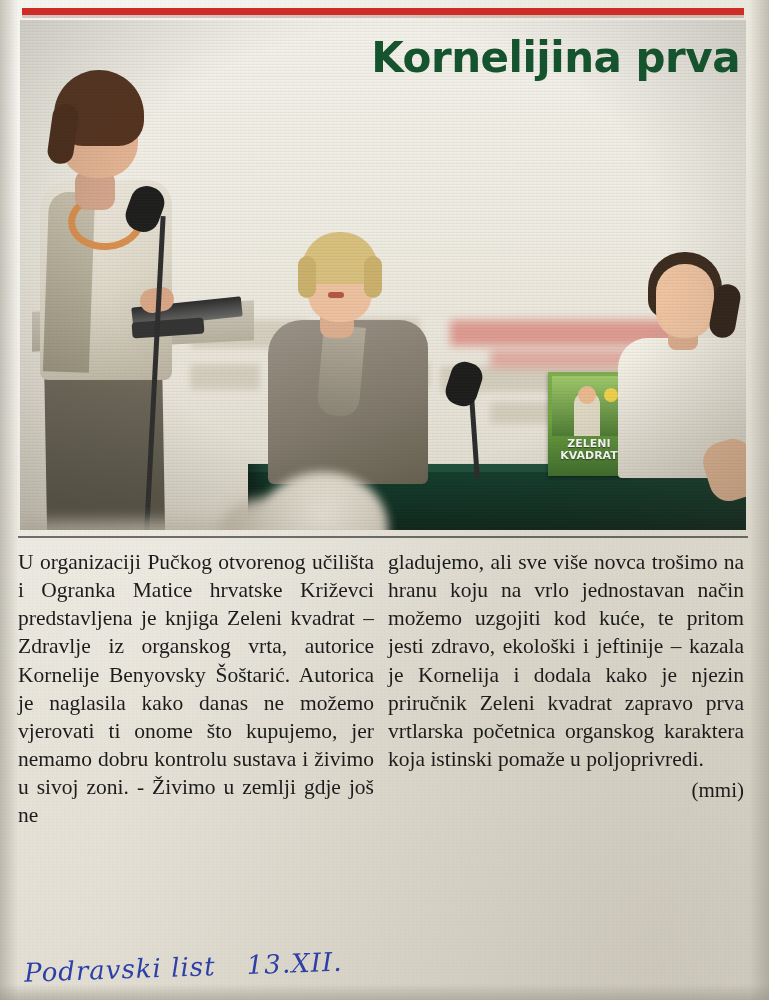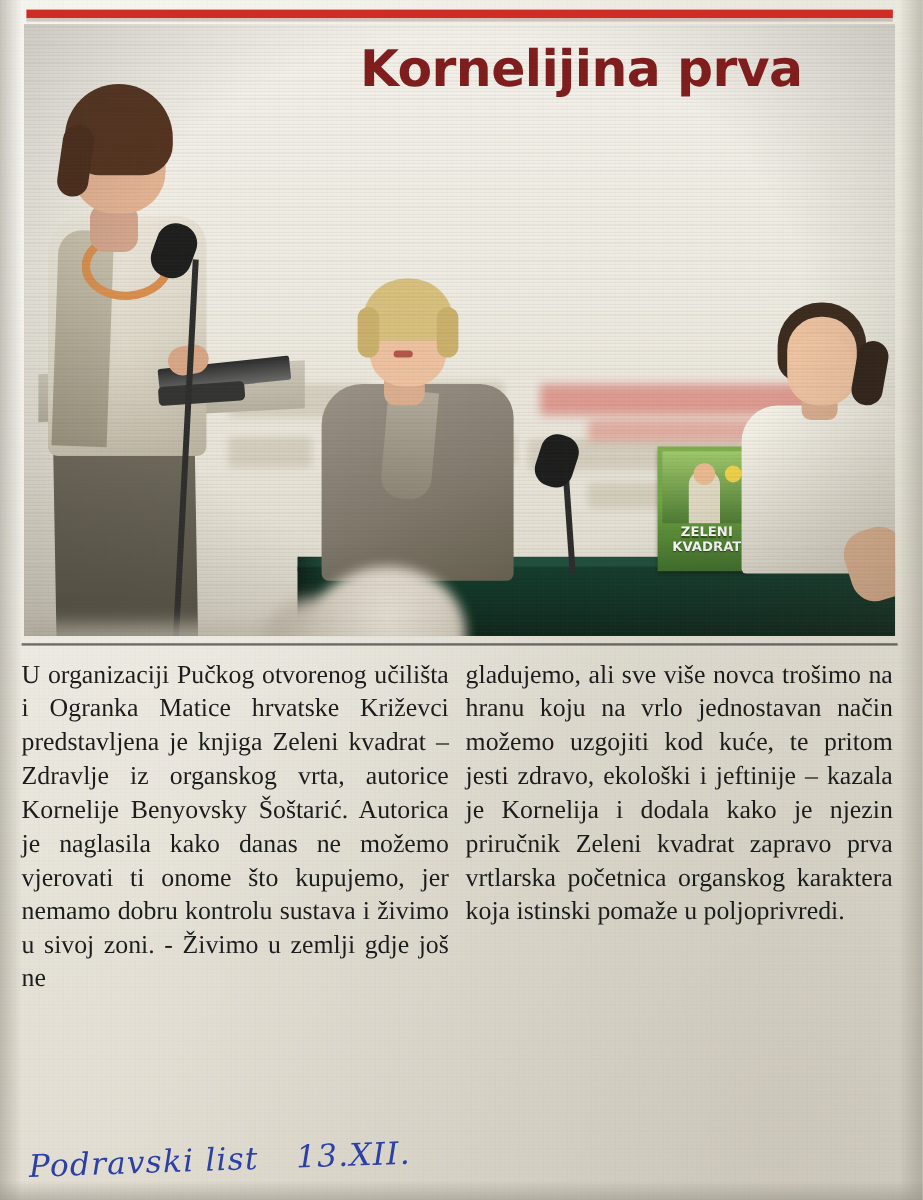--- a/index.html
+++ b/index.html
@@ -52,26 +52,27 @@
     height: 3px;
     background: rgba(120,60,50,.25);
   }
 
   
   .headline {
     position: absolute;
     left: 300px;
     top: 36px;
     width: 440px;
+    text-align: right;
     font-family: "DejaVu Sans", sans-serif;
     font-weight: bold;
     font-size: 42px;
     line-height: 1.03;
     letter-spacing: -0.5px;
-    color: #7f1d1d;
+    color: #14532d;
   }
   .headline .l2 { display: block; }
 
   
   .photo {
     position: absolute;
     left: 20px;
     top: 20px;
     width: 726px;
     height: 510px;
@@ -606,20 +607,21 @@
   <div class="body-rule"></div>
 
   <div class="columns">
     <div class="col">
       <p>U organizaciji Pučkog otvorenog učilišta i Ogranka Matice hrvatske Križevci predstavljena je knjiga Zeleni kvadrat – Zdravlje iz organskog vrta, autorice Kornelije Benyovsky Šoštarić.
 Autorica je naglasila kako danas ne možemo vjerovati ti onome što kupujemo, jer nemamo dobru kontrolu sustava i živimo u sivoj zoni.
 - Živimo u zemlji gdje još ne</p>
     </div>
     <div class="col">
       <p>gladujemo, ali sve više novca trošimo na hranu koju na vrlo jednostavan način možemo uzgojiti kod kuće, te pritom jesti zdravo, ekološki i jeftinije – kazala je Kornelija i dodala kako je njezin priručnik Zeleni kvadrat zapravo prva vrtlarska početnica organskog karaktera koja istinski pomaže u poljoprivredi.</p>
+      <div class="byline">(mmi)</div>
     </div>
   </div>
 
   <div class="handwriting">
     <span>Podravski list</span>
     <span class="date">13.XII.</span>
   </div>
 
   <div class="left-edge"></div>
   <div class="right-edge"></div>

